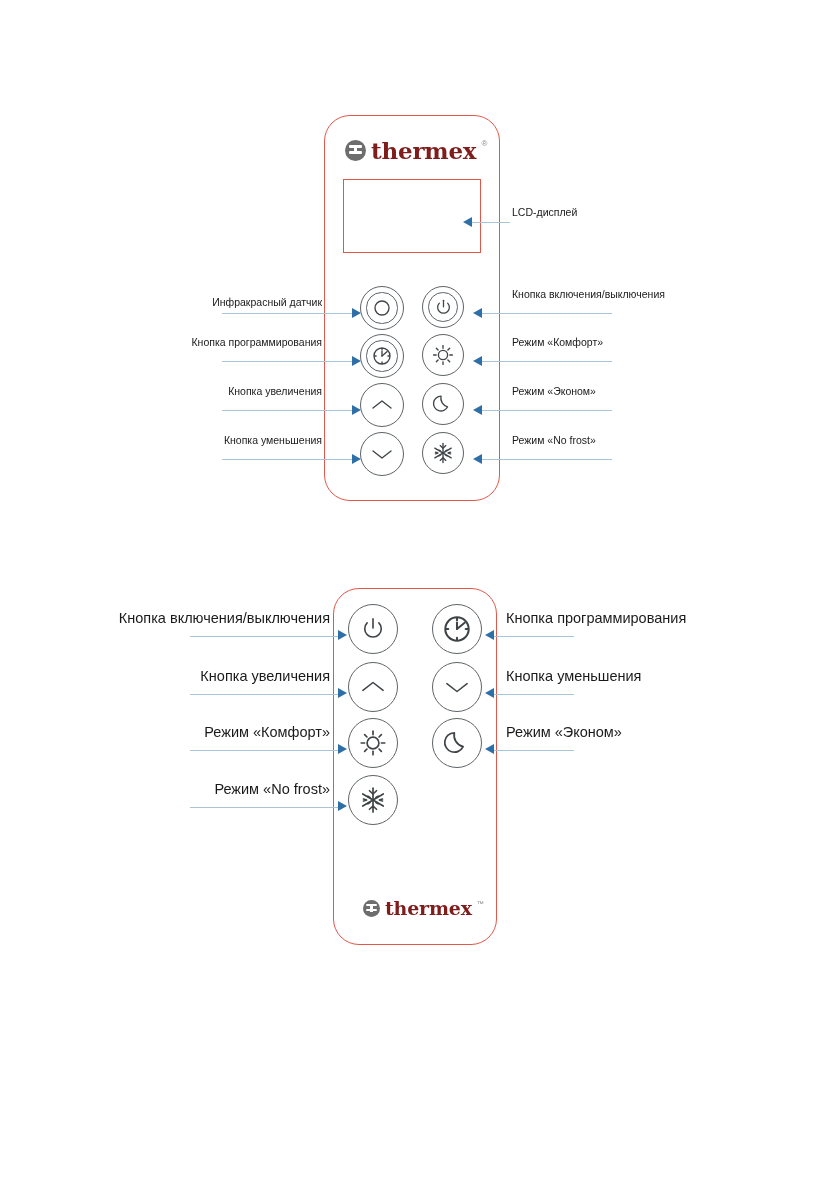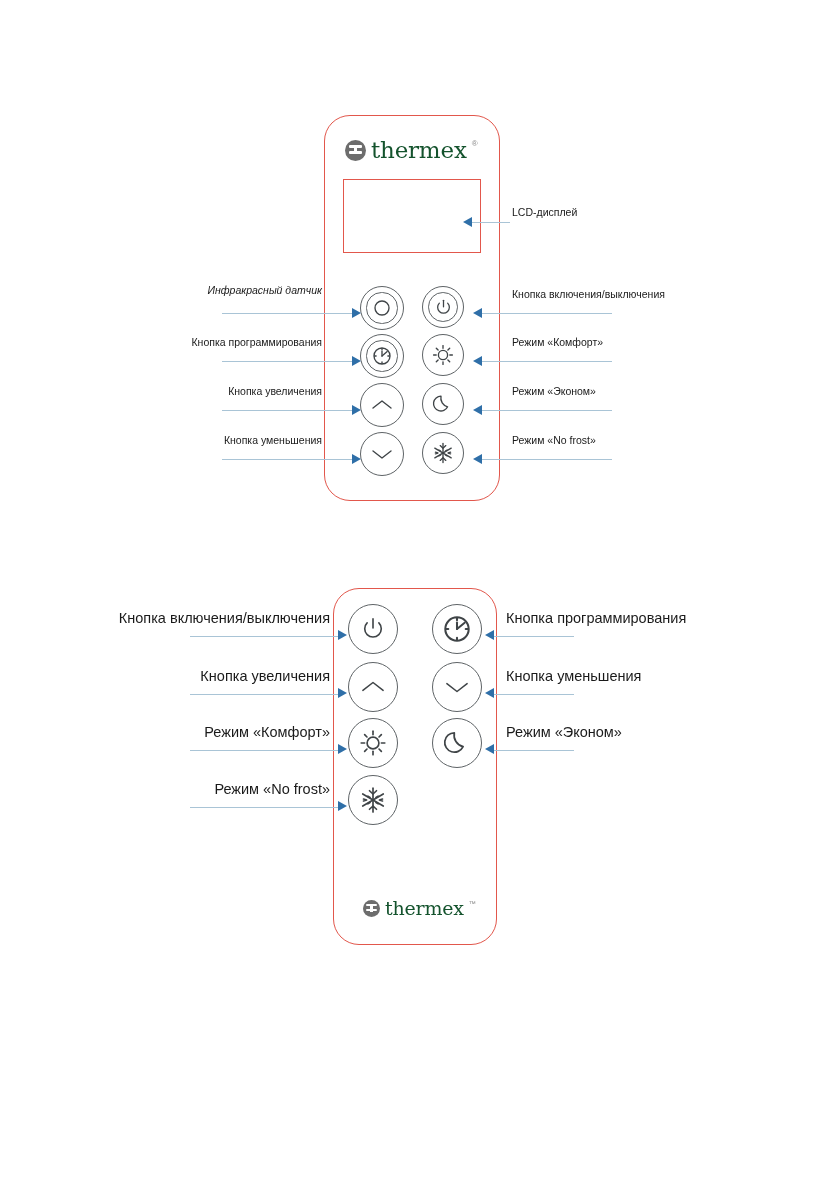--- a/index.html
+++ b/index.html
@@ -59,22 +59,22 @@
   .logo-mark .bar-v {
     position: absolute;
     left: 44%;
     top: 24%;
     width: 13%;
     height: 44%;
     background: #ffffff;
   }
   .logo-word {
     font-family: "DejaVu Serif", serif;
-    font-weight: normal;
-    color: #14532d;
+    font-weight: bold;
+    color: #7f1d1d;
     letter-spacing: -0.2px;
     line-height: 1;
   }
   .logo-reg {
     font-family: "Liberation Sans", sans-serif;
     color: #8a8a8a;
     align-self: flex-start;
     line-height: 1;
   }
   #logo-front { left: 345px; top: 139px; }
@@ -242,21 +242,21 @@
       </g>
     </svg>
   </div>
 
   <div class="leader" style="left:472px; top:222px; width:38px;"></div>
   <div class="arrow left" style="left:463px; top:217px;"></div>
   <div class="label small" style="left:512px; top:206px;">LCD-дисплей</div>
 
   <div class="leader" style="left:222px; top:313px; width:130px;"></div>
   <div class="arrow right" style="left:352px; top:308px;"></div>
-  <div class="label small right-align" style="left:112px; top:284px; width:210px;font-style:italic;">Инфракрасный датчик</div>
+  <div class="label small right-align" style="left:112px; top:296px; width:210px;">Инфракрасный датчик</div>
 
   <div class="leader" style="left:222px; top:361px; width:130px;"></div>
   <div class="arrow right" style="left:352px; top:356px;"></div>
   <div class="label small right-align" style="left:112px; top:336px; width:210px;">Кнопка программирования</div>
 
   <div class="leader" style="left:222px; top:410px; width:130px;"></div>
   <div class="arrow right" style="left:352px; top:405px;"></div>
   <div class="label small right-align" style="left:112px; top:385px; width:210px;">Кнопка увеличения</div>
 
   <div class="leader" style="left:222px; top:459px; width:130px;"></div>

